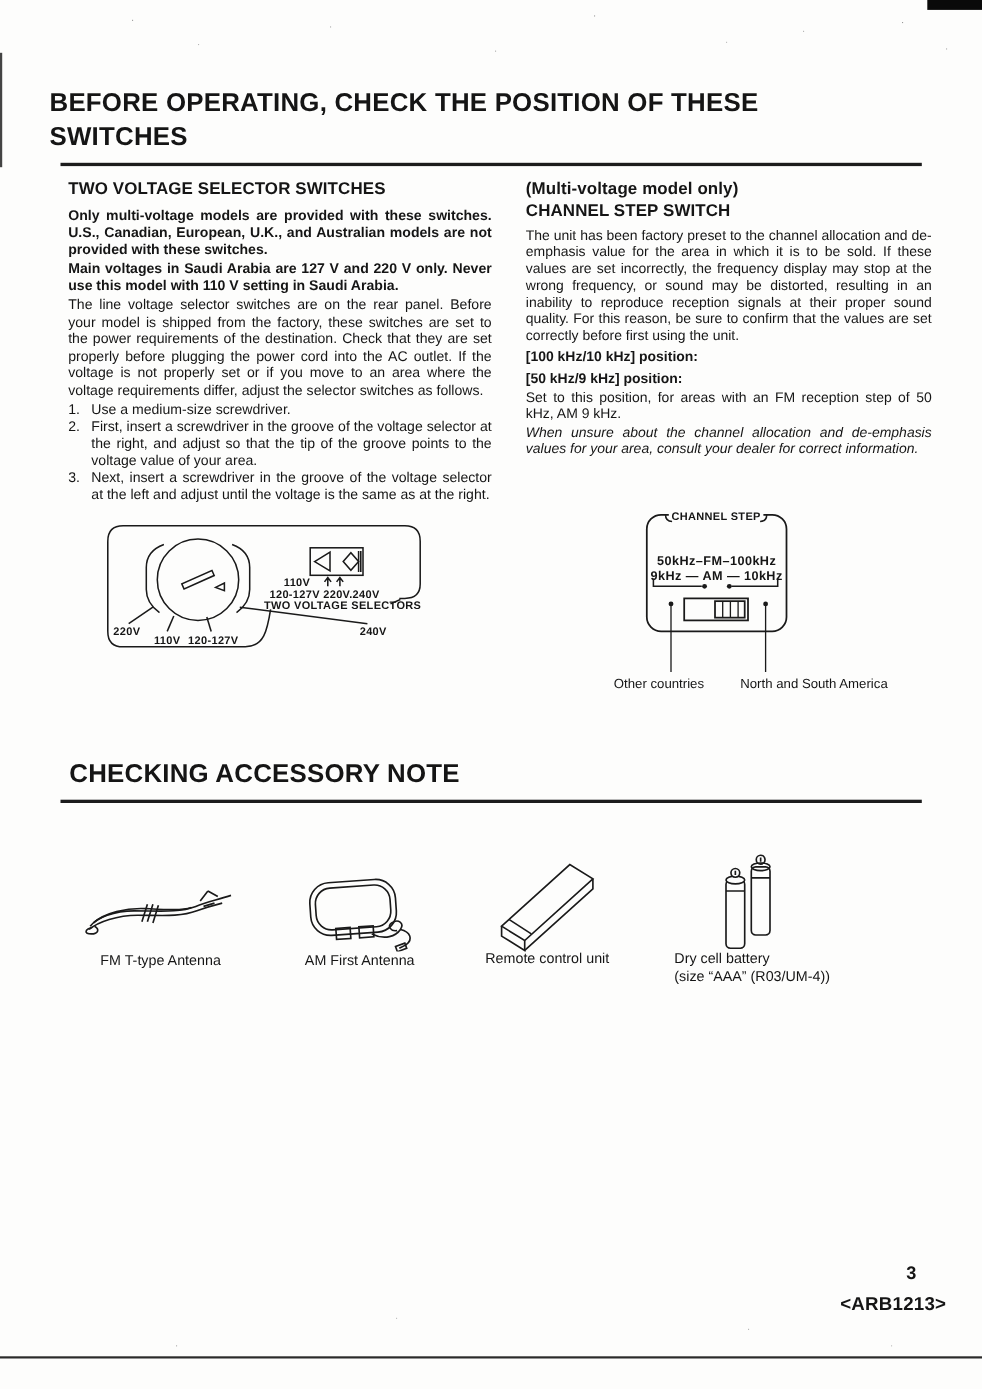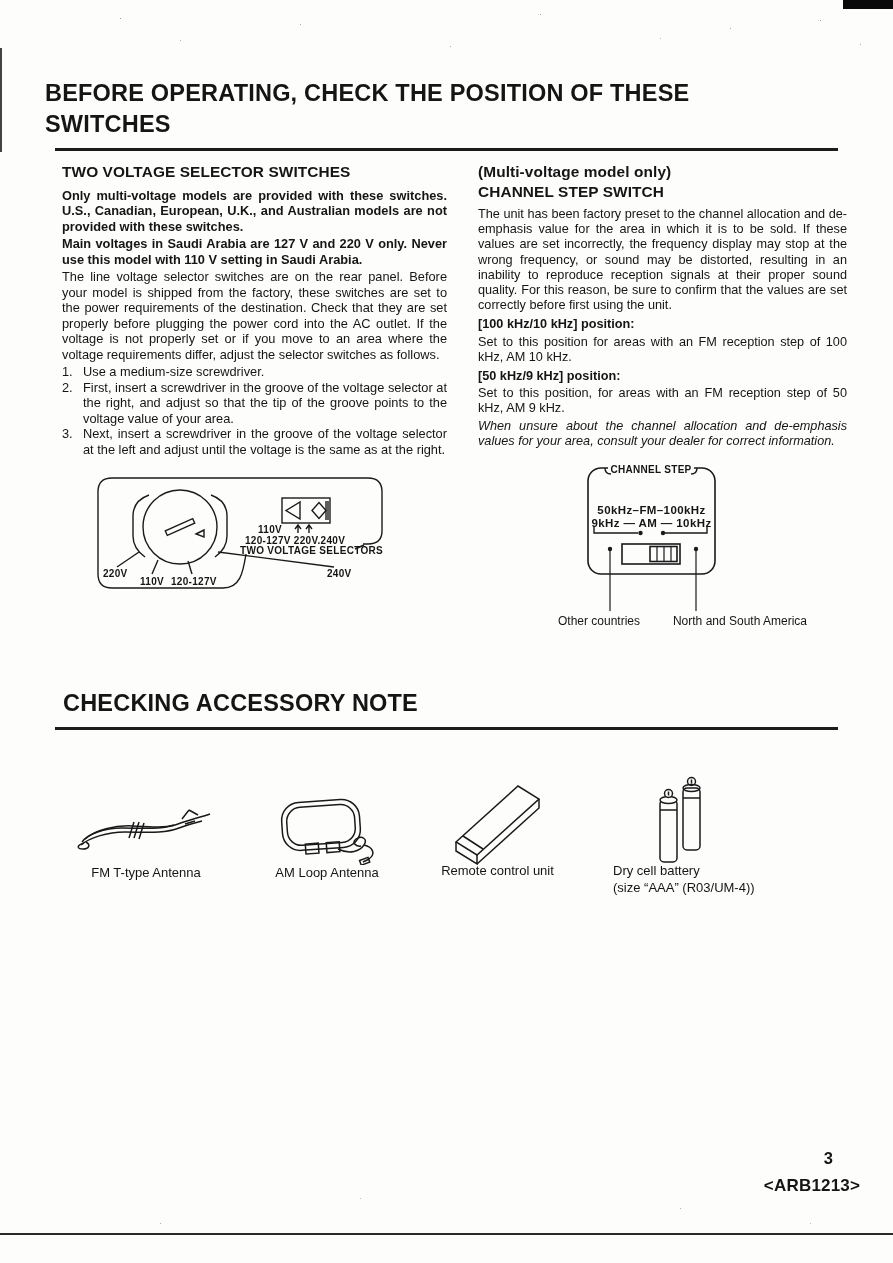--- a/index.html
+++ b/index.html
@@ -79,21 +79,20 @@
     </div>
   </div>
 
   <div class="col col-right">
     <h2>
       <span style="display:block">(Multi-voltage model only)</span>
       <span style="display:block">CHANNEL STEP SWITCH</span>
     </h2>
     <p>The unit has been factory preset to the channel allocation and de-emphasis value for the area in which it is to be sold. If these values are set incorrectly, the frequency display may stop at the wrong frequency, or sound may be distorted, resulting in an inability to reproduce reception signals at their proper sound quality. For this reason, be sure to confirm that the values are set correctly before first using the unit.</p>
     <p class="pos-label">[100 kHz/10 kHz] position:</p>
-    <p>Set to this position for areas with an FM reception step of 100 kHz, AM 10 kHz.</p>
     <p class="pos-label">[50 kHz/9 kHz] position:</p>
     <p>Set to this position, for areas with an FM reception step of 50 kHz, AM 9 kHz.</p>
     <p class="note-text">When unsure about the channel allocation and de-emphasis values for your area, consult your dealer for correct information.</p>
   </div>
 
   <svg style="left:95px;top:470px;" width="300" height="128" viewBox="0 0 300 128" fill="none" stroke="#1a1a1a" stroke-width="1.4">
     <path d="M 151,84 C 148,103 145,118 128,118 H 17 Q 3,118 3,104 V 22 Q 3,8 17,8 H 273 Q 287,8 287,22 V 61 Q 287,74 273,74 H 268"></path>
 
     <circle cx="85" cy="57" r="37"></circle>
     <path d="M 54,25 C 43,29 38,37 38,46 V 66 C 38,76 43,82 50,87"></path>
@@ -161,21 +160,21 @@
     <g transform="rotate(-4 52 32)">
       <rect x="14" y="8" width="78" height="48" rx="18"></rect>
       <rect x="19" y="13" width="68" height="38" rx="14"></rect>
       <rect x="36" y="50" width="13" height="10"></rect>
       <rect x="57" y="50" width="13" height="10"></rect>
     </g>
     <path d="M 70,56 C 82,62 92,58 96,52 C 100,46 94,42 88,46 C 84,49 87,54 93,53"></path>
     <path d="M 96,52 C 105,54 108,61 101,66 l -6,3"></path>
     <rect x="92" y="66" width="9" height="5" transform="rotate(-20 96 68)"></rect>
   </svg>
-  <div class="acc-label acc-center" style="left:262px;top:864px;width:130px;">AM Loop Antenna</div>
+  <div class="acc-label acc-center" style="left:262px;top:864px;width:130px;">AM First Antenna</div>
 
   <svg style="left:442px;top:776px;" width="120" height="95" viewBox="0 0 120 95" fill="none" stroke="#1a1a1a" stroke-width="1.5">
     <path d="M 14,66 L 76,10 L 97,23 L 35,79 Z"></path>
     <path d="M 14,66 V 75 L 35,88 V 79"></path>
     <path d="M 35,88 L 97,32 V 23"></path>
     <path d="M 21,60 L 41,73"></path>
   </svg>
   <div class="acc-label acc-center" style="left:430px;top:862px;width:135px;">Remote control unit</div>
 
   <svg style="left:650px;top:776px;" width="70" height="95" viewBox="0 0 70 95" fill="none" stroke="#1a1a1a" stroke-width="1.5">

